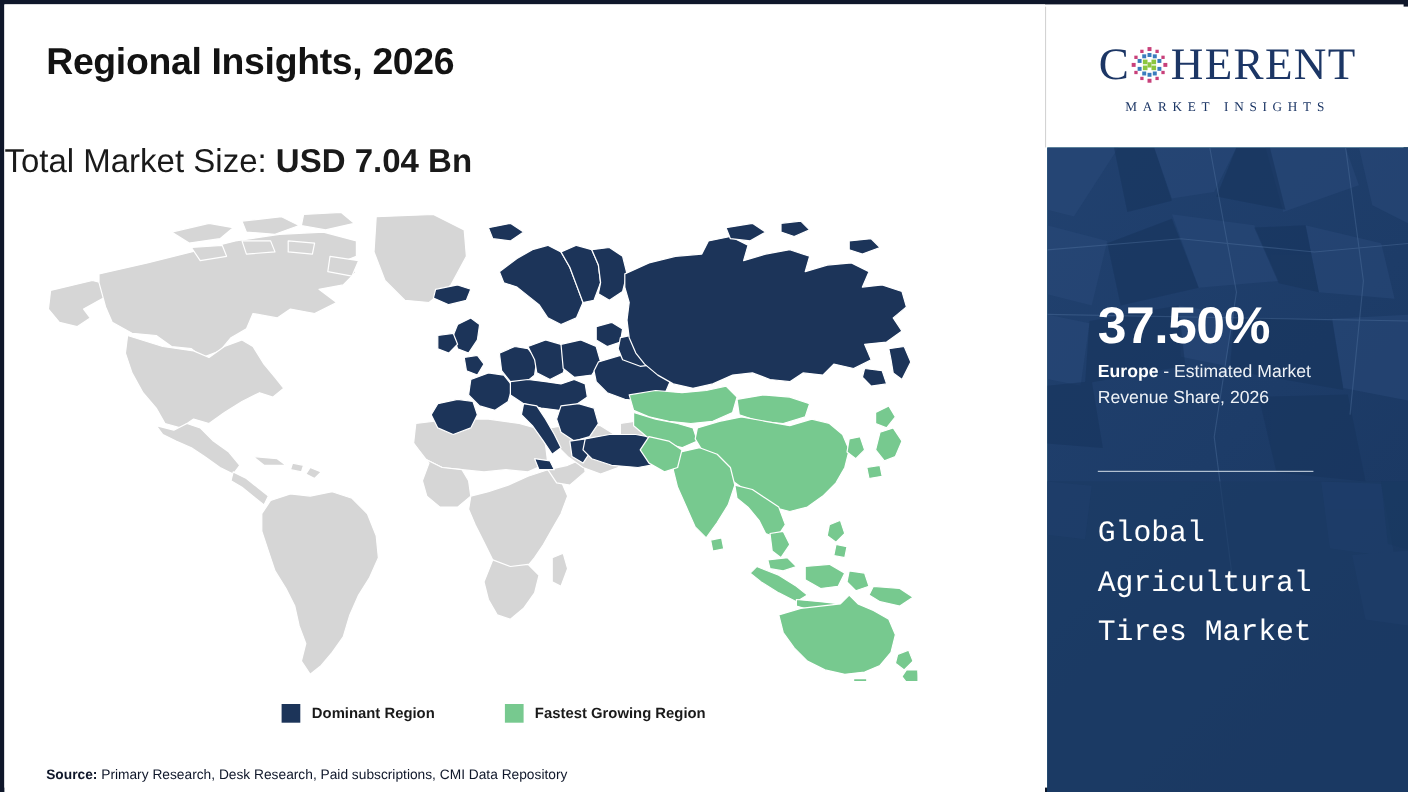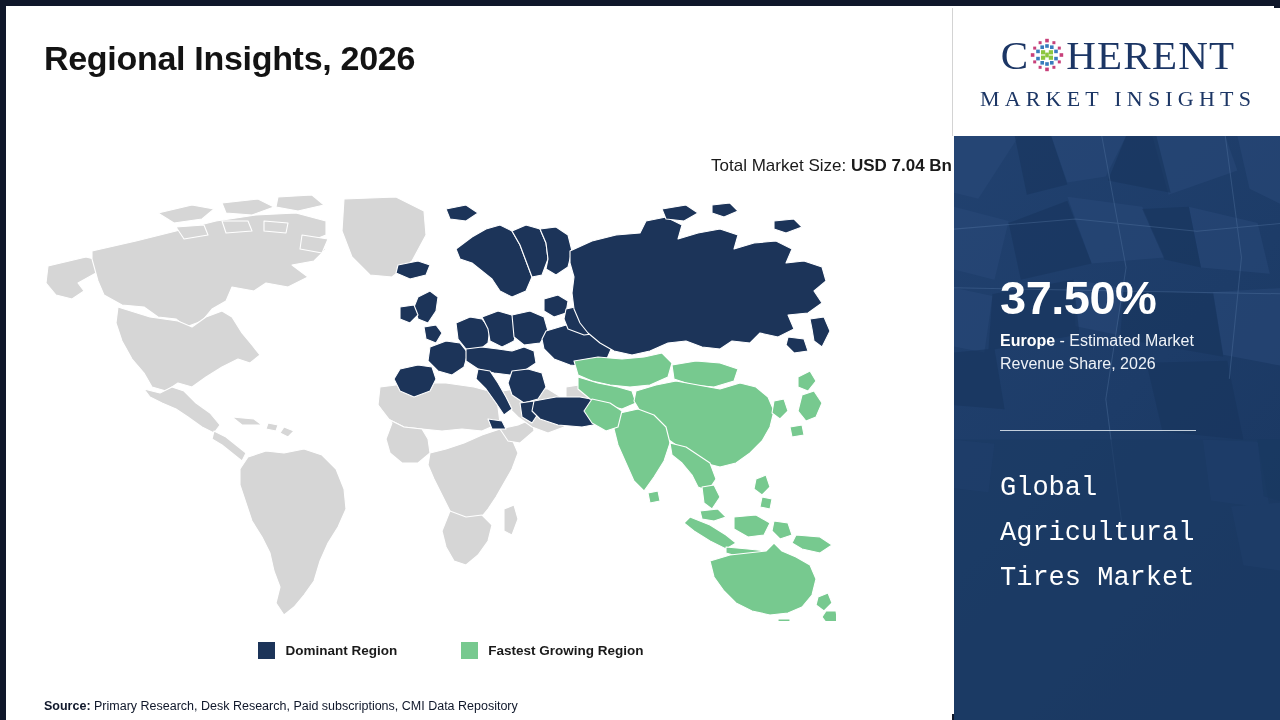--- a/index.html
+++ b/index.html
@@ -6,40 +6,39 @@
   html,body { width:1280px; height:720px; }
   body {
     font-family:"Liberation Sans", sans-serif;
     background:#ffffff;
     overflow:hidden;
   }
   #root {
     position:relative;
     width:1280px; height:720px;
     background:#ffffff;
-    border:6px solid #0f172a;
+    border:4px solid #0f172a;
   }
 
   
   #left {
     position:absolute; left:0; top:0; width:946px; height:716px;
     background:#ffffff;
   }
   #page-title {
     position:absolute; left:38px; top:33px;
     font-size:34px; font-weight:bold; color:#131313;
     letter-spacing:-0.3px;
     white-space:nowrap;
   }
   #market-size-line {
     position:absolute; left:0; top:126px; width:946px;
-    text-align:right;
-    font-size:17px; color:#1a1a1a;
+    text-align:left;
+    font-size:30px; color:#1a1a1a;
     white-space:nowrap;
-    margin-top:24px;
   }
   #market-size-line .ms-label { font-weight:normal; }
   #market-size-line .ms-value { font-weight:bold; }
 
   #map-wrap {
     position:absolute; left:20px; top:185px; width:810px; height:430px;
   }
   #map-wrap svg { display:block; width:100%; height:100%; }
 
   #legend {
@@ -73,21 +72,21 @@
     display:flex; align-items:center; justify-content:center;
     height:46px;
   }
   .logo-word {
     font-family:"Liberation Serif", serif;
     font-size:41px; color:#1c3665; letter-spacing:1.2px; line-height:1;
   }
   #logo-globe { width:36px; height:36px; margin:0 1px 0 0; display:block; }
   #logo-sub {
     font-family:"Liberation Serif", serif;
-    font-size:22px; color:#1c3665; letter-spacing:5.2px;
+    font-size:12px; color:#1c3665; letter-spacing:5.2px;
     margin-top:8px; white-space:nowrap;
   }
 
   #panel {
     position:absolute; left:948px; top:130px; width:332px; height:586px;
     background:#0c4a6e;
     overflow:hidden;
   }
   
   #panel .tex { position:absolute; inset:0; opacity:1; }

